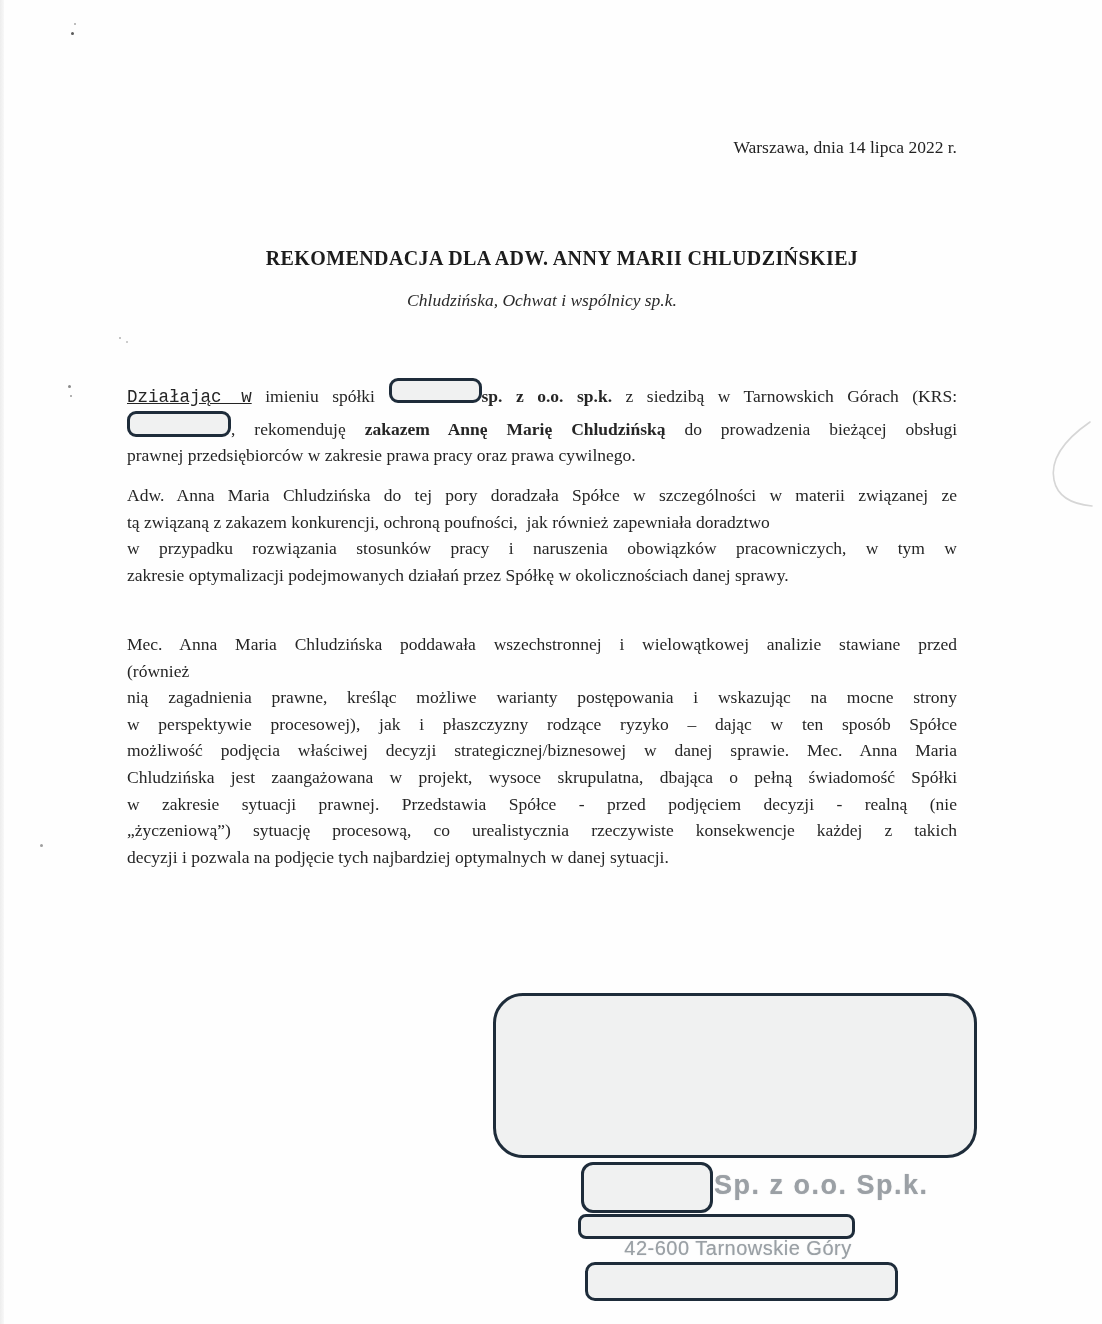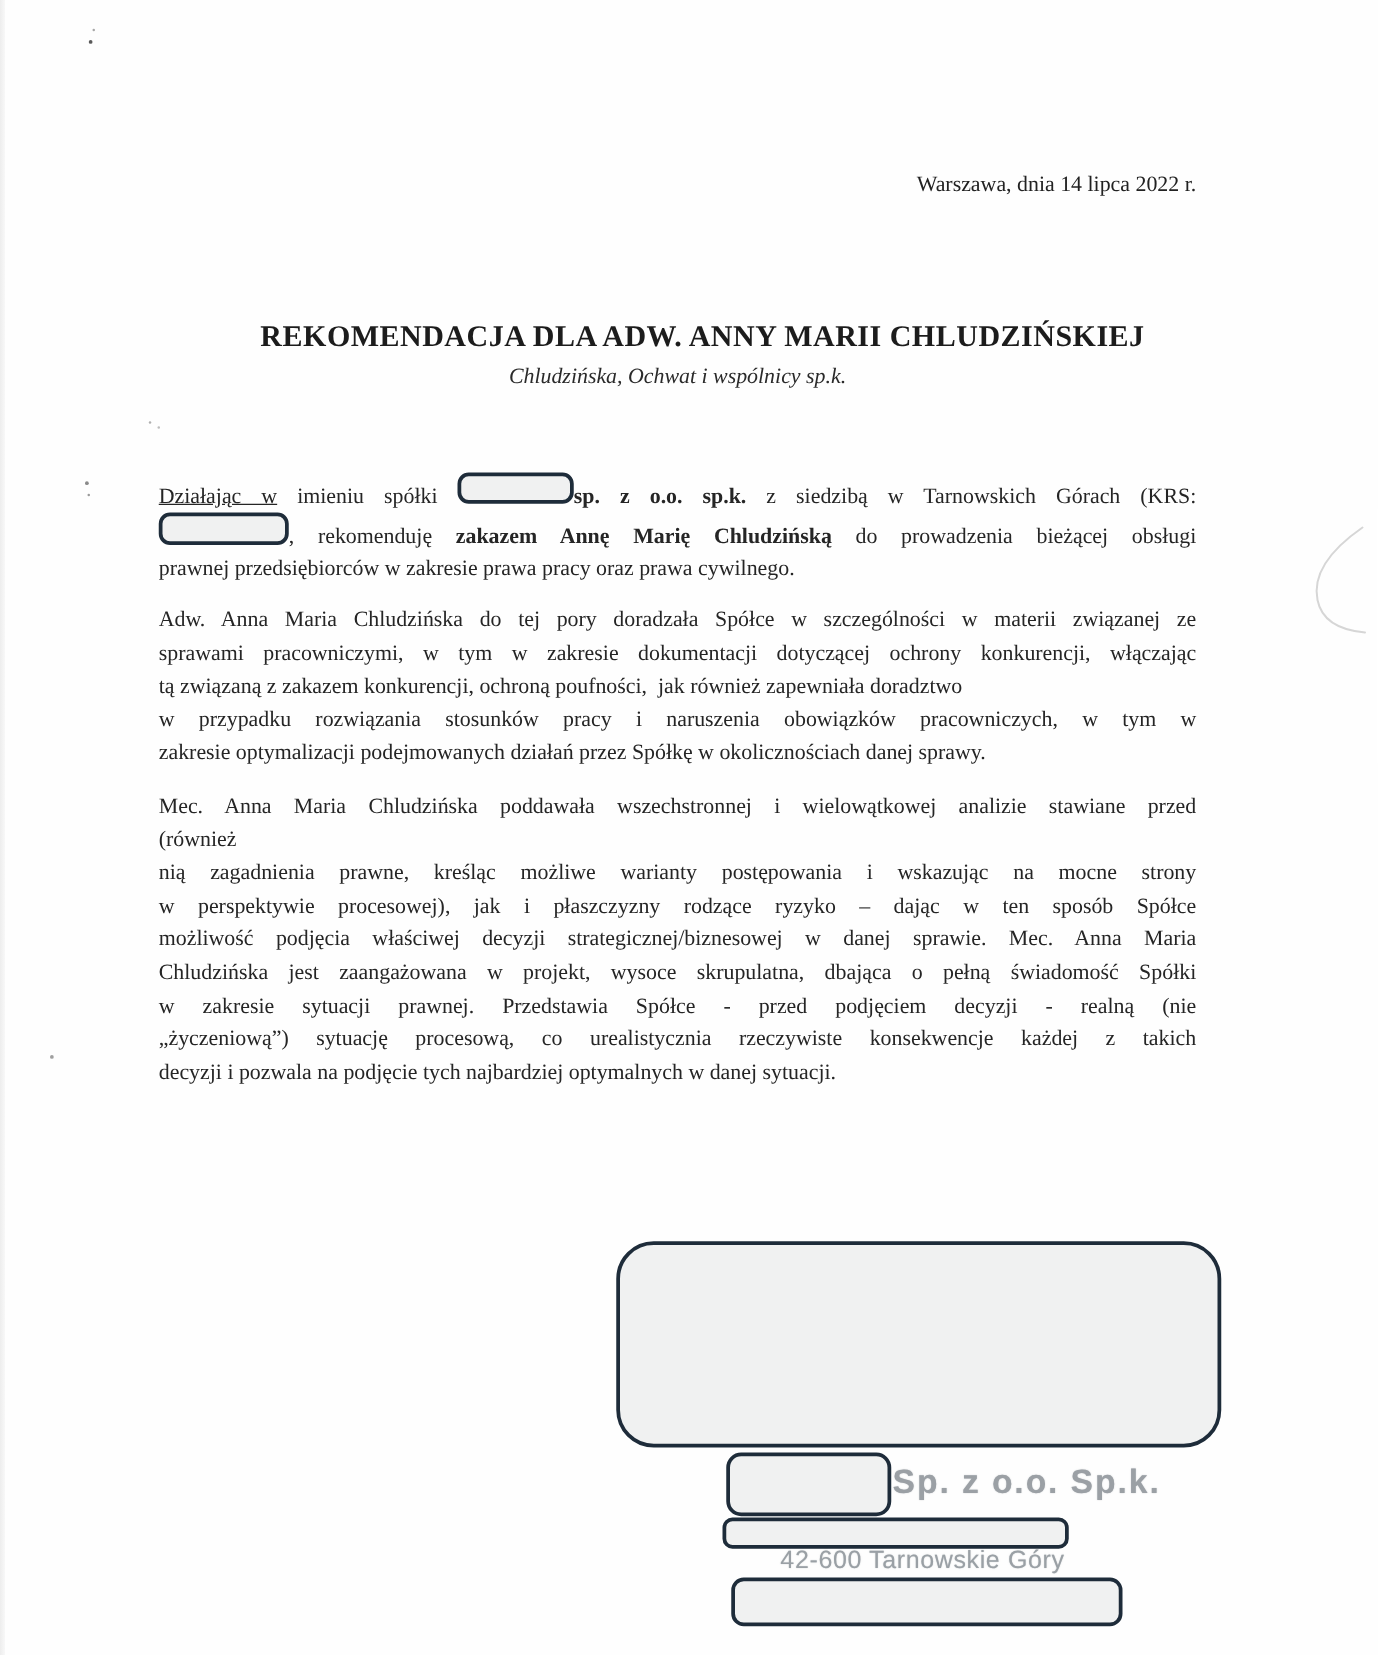--- a/index.html
+++ b/index.html
@@ -14,22 +14,22 @@
   #left-scan-edge{
     position:absolute;left:0;top:0;width:4px;height:100%;
     background:linear-gradient(to right,#ededed,#f8f8f8);
   }
   .abs{position:absolute;}
   #date-line{
     top:137px;left:127px;width:830px;
     text-align:right;font-size:17.5px;color:#222;
   }
   #doc-title{
-    top:257px;left:127px;width:830px;box-sizing:border-box;padding-left:40px;
-    text-align:center;font-weight:bold;font-size:24px;letter-spacing:.4px;color:#1c1c1c;
+    top:247px;left:127px;width:830px;box-sizing:border-box;padding-left:40px;
+    text-align:center;font-weight:bold;font-size:20px;letter-spacing:.4px;color:#1c1c1c;
   }
   #subtitle{
     top:288px;left:127px;width:830px;
     font-style:italic;font-size:17.5px;line-height:25px;color:#2a2a2a;
   }
   #subtitle .line{text-align:center;}
   .para{
     left:127px;width:830px;
     font-size:17.5px;line-height:26.6px;color:#252525;
   }
@@ -84,27 +84,26 @@
 
   <div id="date-line" class="abs">Warszawa, dnia 14 lipca 2022 r.</div>
 
   <div id="doc-title" class="abs">REKOMENDACJA DLA ADW. ANNY MARII CHLUDZIŃSKIEJ</div>
 
   <div id="subtitle" class="abs">
       <div class="line"><span>Chludzińska, Ochwat i wspólnicy sp.k.</span></div>
     </div>
 
   <div id="para1" class="abs para">
-      <div class="line just"><span style="text-decoration: underline;">Działając w</span><span> imieniu spółki </span><span class="redact" style="width: 93px; height: 25px; vertical-align: -1px;"></span><span style="font-weight: bold;">sp. z o.o. sp.k.</span><span> z siedzibą w Tarnowskich Górach (KRS:</span></div>
+      <div class="line just"><span style="text-decoration: underline; font-family: Liberation Mono, monospace;">Działając w</span><span> imieniu spółki </span><span class="redact" style="width: 93px; height: 25px; vertical-align: -1px;"></span><span style="font-weight: bold;">sp. z o.o. sp.k.</span><span> z siedzibą w Tarnowskich Górach (KRS:</span></div>
       <div class="line just"><span class="redact" style="width: 104px; height: 26px; vertical-align: -2px;"></span><span>, rekomenduję </span><span style="font-weight: bold;">zakazem Annę Marię Chludzińską</span><span> do prowadzenia bieżącej obsługi</span></div>
       <div class="line"><span>prawnej przedsiębiorców w zakresie prawa pracy oraz prawa cywilnego.</span></div>
     </div>
   <div id="para2" class="abs para">
       <div class="line just"><span>Adw. Anna Maria Chludzińska do tej pory doradzała Spółce w szczególności w materii związanej ze</span></div>
-      <div class="line just"><span>sprawami pracowniczymi, w tym w zakresie dokumentacji dotyczącej ochrony konkurencji, włączając</span></div>
       <div class="line"><span>tą związaną z zakazem konkurencji, ochroną poufności,&nbsp; jak również zapewniała doradztwo</span></div>
       <div class="line just"><span>w przypadku rozwiązania stosunków pracy i naruszenia obowiązków pracowniczych, w tym w</span></div>
       <div class="line"><span>zakresie optymalizacji podejmowanych działań przez Spółkę w okolicznościach danej sprawy.</span></div>
     </div>
   <div id="para3" class="abs para">
       <div class="line just"><span>Mec. Anna Maria Chludzińska poddawała wszechstronnej i wielowątkowej analizie stawiane przed</span></div>
       <div class="line"><span>(również</span></div>
       <div class="line just"><span>nią zagadnienia prawne, kreśląc możliwe warianty postępowania i wskazując na mocne strony</span></div>
       <div class="line just"><span>w perspektywie procesowej), jak i płaszczyzny rodzące ryzyko – dając w ten sposób Spółce</span></div>
       <div class="line just"><span>możliwość podjęcia właściwej decyzji strategicznej/biznesowej w danej sprawie. Mec. Anna Maria</span></div>

